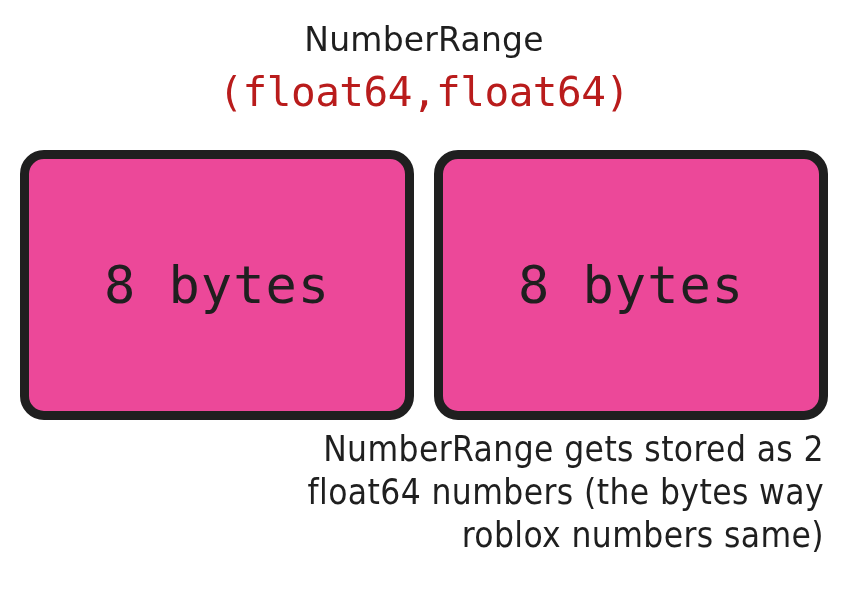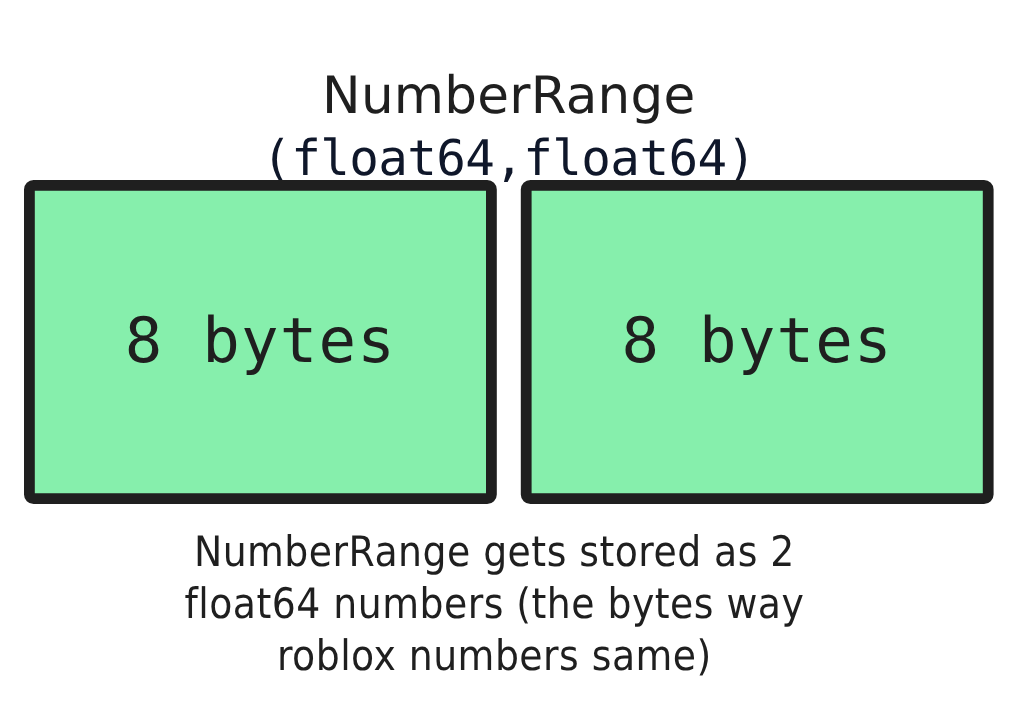--- a/index.html
+++ b/index.html
@@ -25,35 +25,34 @@
     position: absolute;
     left: 0;
     top: 14px;
     width: 848px;
     text-align: center;
   }
 
   .title-line-1 {
     display: block;
     font-family: "DejaVu Sans", sans-serif;
-    font-size: 43px;
+    font-size: 33px;
     line-height: 52px;
     letter-spacing: 0.2px;
     color: #1f1f1f;
     white-space: nowrap;
-    margin-top: 40px;
   }
 
   .title-line-2 {
     display: block;
     font-family: "DejaVu Sans Mono", "Liberation Mono", monospace;
     font-size: 41px;
     line-height: 52px;
     letter-spacing: -0.5px;
-    color: #0f172a;
+    color: #b91c1c;
     white-space: nowrap;
   }
 
   
   .boxes-row {
     position: absolute;
     left: 20px;
     top: 150px;
     width: 808px;
     height: 270px;
@@ -61,43 +60,43 @@
     flex-direction: row;
     justify-content: space-between;
     align-items: stretch;
   }
 
   .byte-box {
     box-sizing: border-box;
     width: 394px;
     height: 270px;
     border: 9px solid #1f1f1f;
-    border-radius: 8px;
-    background: #86efac;
+    border-radius: 24px;
+    background: #ec4899;
     display: flex;
     align-items: center;
     justify-content: center;
   }
 
   .byte-box-label {
     font-family: "DejaVu Sans Mono", "Liberation Mono", monospace;
     font-size: 52px;
     line-height: 60px;
     letter-spacing: 1px;
     color: #1f1f1f;
     white-space: nowrap;
   }
 
   
   .caption {
     position: absolute;
     left: 0;
-    top: 440px;
+    top: 428px;
     width: 824px;
-    text-align: center;
+    text-align: right;
   }
 
   .caption-line {
     display: block;
     font-family: "DejaVu Sans Condensed", "DejaVu Sans", sans-serif;
     font-stretch: condensed;
     font-size: 35px;
     line-height: 43px;
     letter-spacing: 0.4px;
     color: #1f1f1f;

